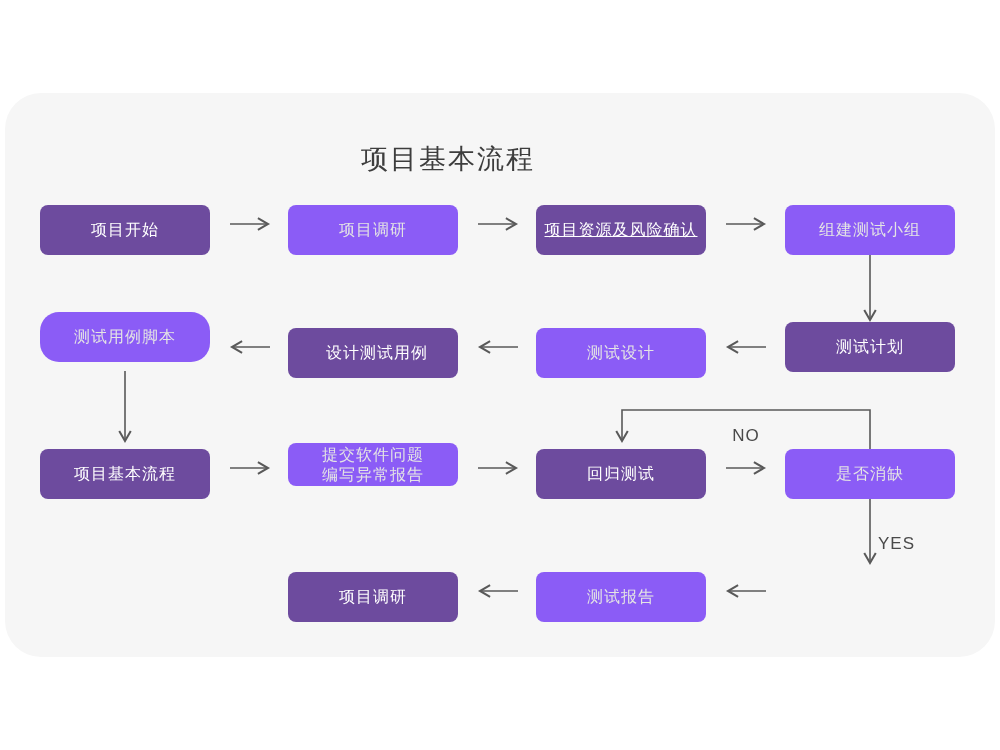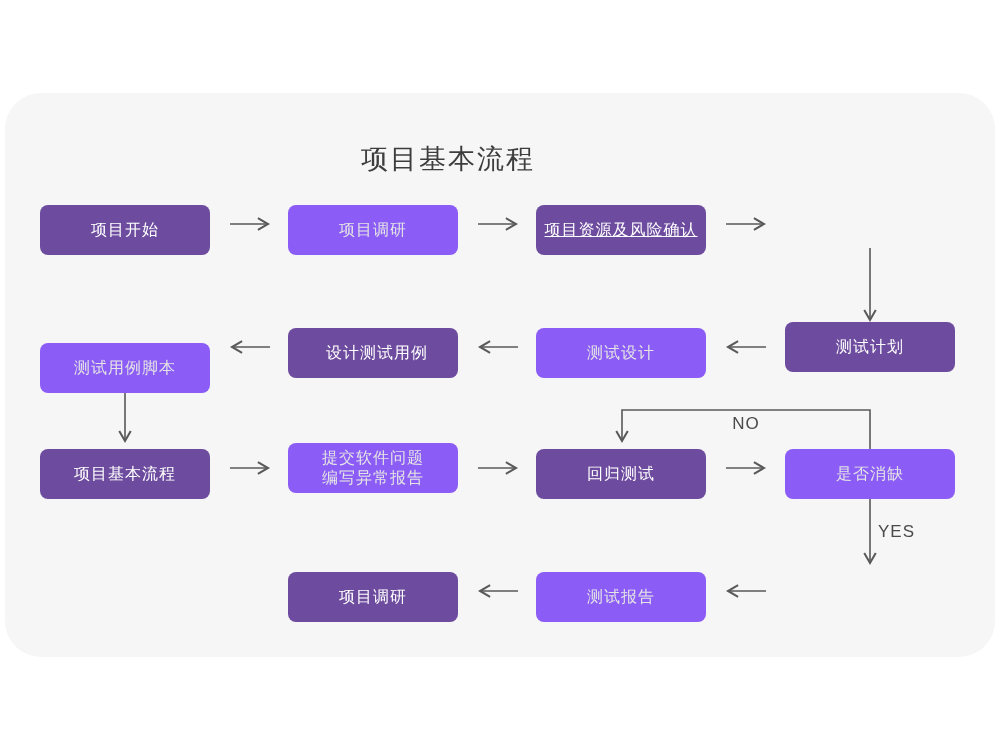--- a/index.html
+++ b/index.html
@@ -52,26 +52,27 @@
     justify-content: center;
     text-align: center;
     font-size: 16px;
     letter-spacing: 1px;
     white-space: pre-line;
     line-height: 20px;
     box-sizing: border-box;
   }
   .node.purple { background: #6d4b9e; color: #ffffff; }
   .node.gray   { background: #8b5cf6; color: #e4e4e4; }
-  .node.tall   { height: 50px; }
+  .node.tall   { height: 43px; }
   .edge-label {
     position: absolute;
     font-size: 17px;
     color: #4a4a4a;
     letter-spacing: 1px;
+    margin-top: 12px;
   }
 </style>
 </head>
 <body>
 
 <div class="stage">
 
   <div class="panel"></div>
 
   <div class="title">项目基本流程</div>
@@ -105,25 +106,26 @@
       <path d="M870,491 L870,563" marker-end="url(#ah)"></path>
 
       <path d="M766,591 L728,591" marker-end="url(#ah)"></path>
       <path d="M518,591 L480,591" marker-end="url(#ah)"></path>
     </g>
   </svg>
 
   <div class="node purple" style="left:40px;  top:205px;">项目开始</div>
   <div class="node gray" style="left:288px; top:205px;">项目调研</div>
   <div class="node purple" style="left:536px; top:205px;text-decoration:underline;">项目资源及风险确认</div>
+  <div class="node gray" style="left:785px; top:205px;">组建测试小组</div>
 
   <div class="node purple" style="left:785px; top:322px;">测试计划</div>
   <div class="node gray" style="left:536px; top:328px;">测试设计</div>
   <div class="node purple" style="left:288px; top:328px;padding-left:8px;">设计测试用例</div>
-  <div class="node gray" style="left:40px;  top:343px;">测试用例脚本</div>
+  <div class="node gray" style="left:40px;  top:312px;border-radius:19px;">测试用例脚本</div>
 
   <div class="node purple" style="left:40px;  top:449px;">项目基本流程</div>
   <div class="node gray tall" style="left:288px; top:443px;">提交软件问题
 编写异常报告</div>
   <div class="node gray" style="left:785px; top:449px;">是否消缺</div>
   <div class="node purple" style="left:536px; top:449px;">回归测试</div>
 
   <div class="node gray" style="left:536px; top:572px;">测试报告</div>
   <div class="node purple" style="left:288px; top:572px;">项目调研</div>
 

